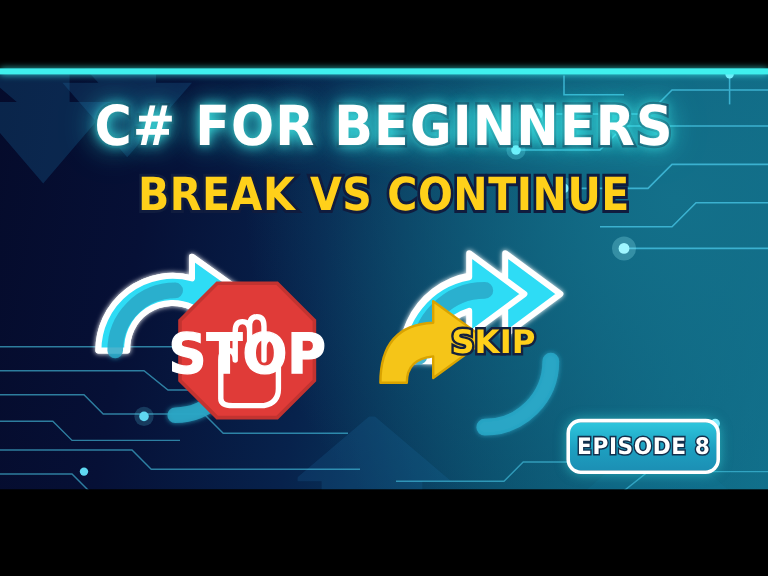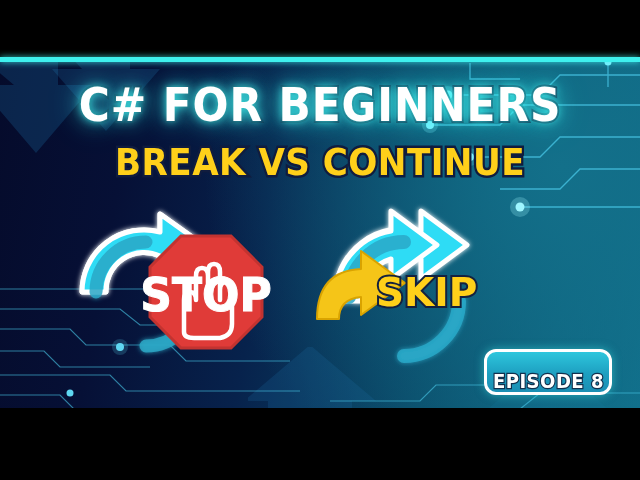--- a/index.html
+++ b/index.html
@@ -147,21 +147,21 @@
     height: 195px;
     z-index: 15;
   }
   #graphic-continue svg { display: block; overflow: visible; }
 
   #skip-label {
     position: absolute;
     left: 376px;
     top: 213px;
     font-family: "DejaVu Sans", sans-serif;
-    font-size: 39px;
+    font-size: 27px;
     font-weight: 900;
     letter-spacing: 0px;
     color: #ffd01a;
     -webkit-text-stroke: 4px #14213f;
     paint-order: stroke fill;
     z-index: 22;
     white-space: nowrap;
   }
 
   
@@ -169,24 +169,23 @@
     position: absolute;
     left: 472px;
     top: 292px;
     width: 122px;
     height: 40px;
     border-radius: 12px;
     background: linear-gradient(180deg, #2ec6dd 0%, #1d9fc0 55%, #1c8fb4 100%);
     border: 3px solid #ffffff;
     box-shadow: 0 0 10px rgba(63,240,238,.5);
     display: flex;
-    align-items: flex-end;
+    align-items: center;
     justify-content: center;
     z-index: 25;
-    margin-left: 12px;
   }
   #episode-badge span {
     font-family: "DejaVu Sans", sans-serif;
     font-size: 19px;
     font-weight: 900;
     color: #ffffff;
     letter-spacing: 0.5px;
     transform: scaleX(.95);
     -webkit-text-stroke: 2.5px #12304d;
     paint-order: stroke fill;

